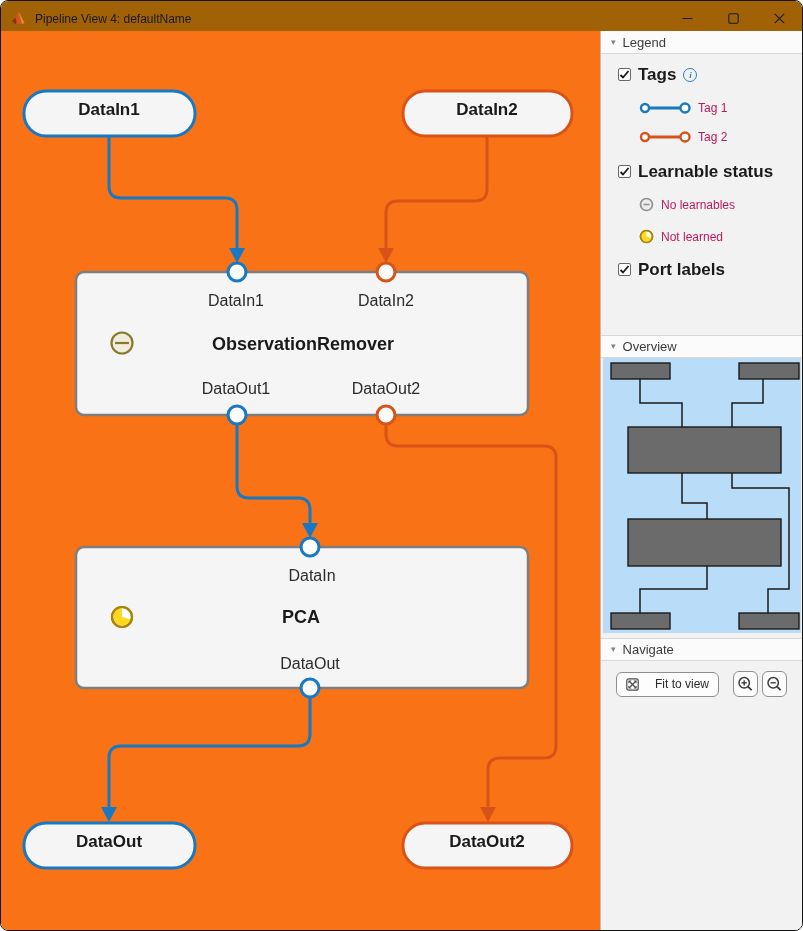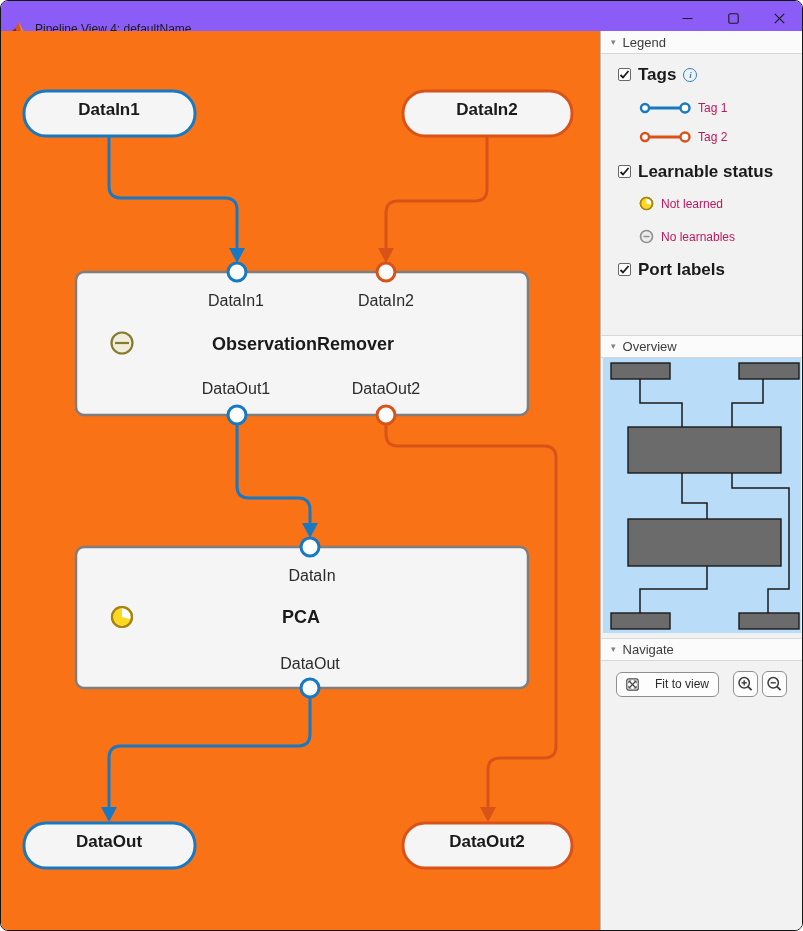--- a/index.html
+++ b/index.html
@@ -5,22 +5,22 @@
   * { margin:0; padding:0; box-sizing:border-box; }
   html,body { background:#ffffff; font-family:"Liberation Sans", sans-serif; }
   #window {
     position:relative; width:803px; height:931px;
     border:1px solid #141414; border-radius:8px; overflow:hidden;
     background:#ffffff;
   }
   
   #titlebar {
     position:absolute; left:0; top:0; width:100%; height:36px;
-    background:#8b5cf6; border-bottom:1px solid #c9c9c9;
-    display:flex; align-items:flex-end;
+    background:#a16207; border-bottom:1px solid #c9c9c9;
+    display:flex; align-items:center;
   }
   #titlebar .logo { margin-left:10px; width:16px; height:15px; }
   #titlebar .title { margin-left:8px; font-size:12px; color:#1a1a1a; }
   .win-controls { margin-left:auto; display:flex; height:100%; }
   .win-btn { width:46px; height:100%; display:flex; align-items:center; justify-content:center; }
   
   #canvas {
     position:absolute; left:0; top:30px; width:601px; height:901px;
     background:#f97316; overflow:hidden;
   }
@@ -207,35 +207,35 @@
 
       <div class="cb-row" style="margin-top:20px;">
         <span class="checkbox">
           <svg width="11" height="11" viewBox="0 0 11 11">
               <polyline points="1.5,6 4,8.5 9.5,2" stroke="#1a1a1a" stroke-width="1.8" fill="none"></polyline>
             </svg>
         </span>
         <span class="cb-label">Learnable status</span>
       </div>
 
+      <div class="sub-row" style="margin-top:18px;">
+        <svg width="15" height="15">
+          <circle cx="7.5" cy="7.5" r="6" fill="#ececec" stroke="#8f8f8f" stroke-width="1.7"></circle>
+          <line x1="4.5" y1="7.5" x2="10.5" y2="7.5" stroke="#8f8f8f" stroke-width="1.6"></line>
+        </svg>
+        <span class="sub-label">No learnables</span>
+      </div>
+
       <div class="sub-row" style="margin-top:17px;">
         <svg width="15" height="15">
           <circle cx="7.5" cy="7.5" r="6" fill="#ffffff" stroke="#a8860b" stroke-width="1.7"></circle>
           <path d="M7.5,7.5 L7.5,2.3 A5.2,5.2 0 1 0 12.5,8.8 Z" fill="#ffd91f"></path>
           <circle cx="7.5" cy="7.5" r="6" fill="none" stroke="#a8860b" stroke-width="1.7"></circle>
         </svg>
         <span class="sub-label">Not learned</span>
-      </div>
-
-      <div class="sub-row" style="margin-top:18px;">
-        <svg width="15" height="15">
-          <circle cx="7.5" cy="7.5" r="6" fill="#ececec" stroke="#8f8f8f" stroke-width="1.7"></circle>
-          <line x1="4.5" y1="7.5" x2="10.5" y2="7.5" stroke="#8f8f8f" stroke-width="1.6"></line>
-        </svg>
-        <span class="sub-label">No learnables</span>
       </div>
 
       <div class="cb-row" style="margin-top:18px; margin-bottom:58px;">
         <span class="checkbox">
           <svg width="11" height="11" viewBox="0 0 11 11">
               <polyline points="1.5,6 4,8.5 9.5,2" stroke="#1a1a1a" stroke-width="1.8" fill="none"></polyline>
             </svg>
         </span>
         <span class="cb-label">Port labels</span>
       </div>

